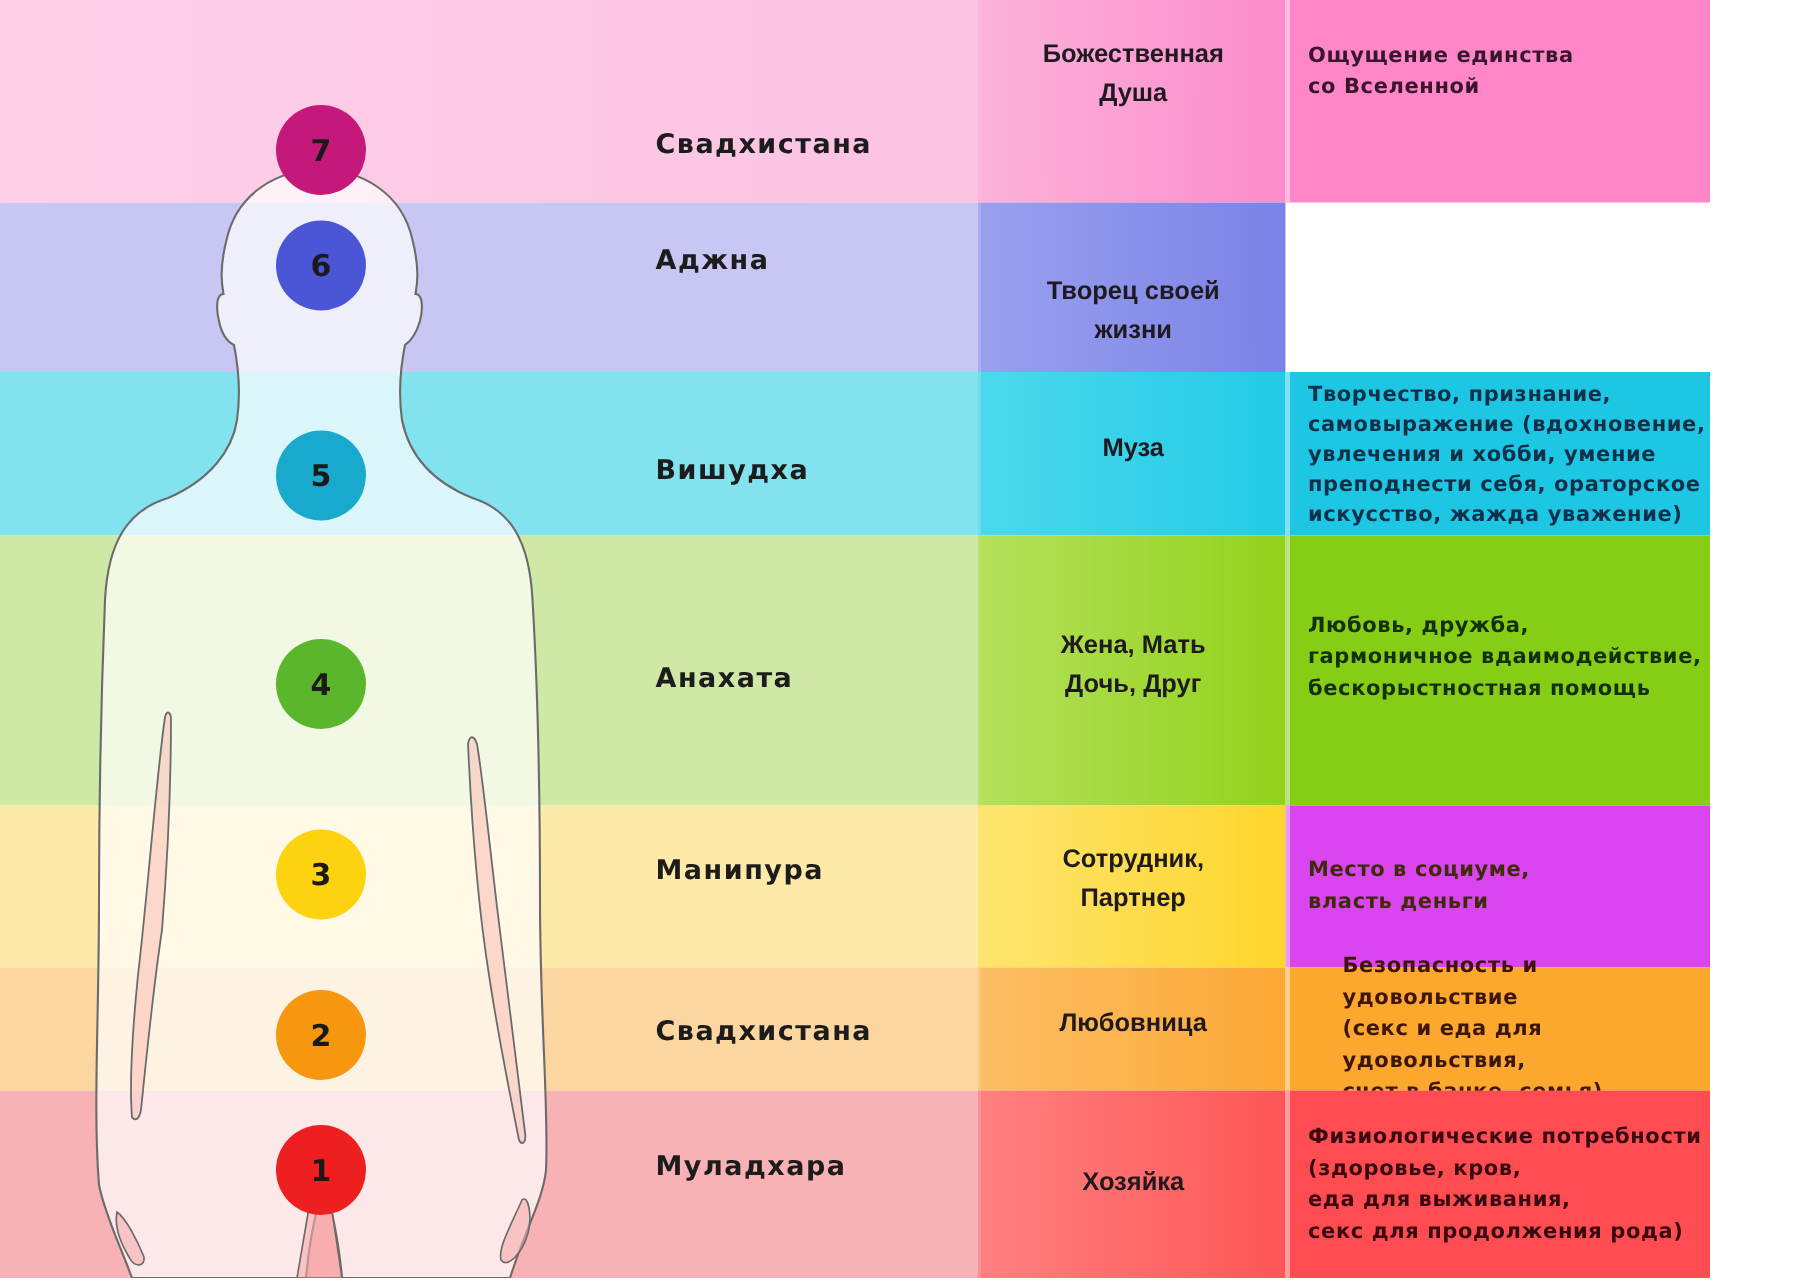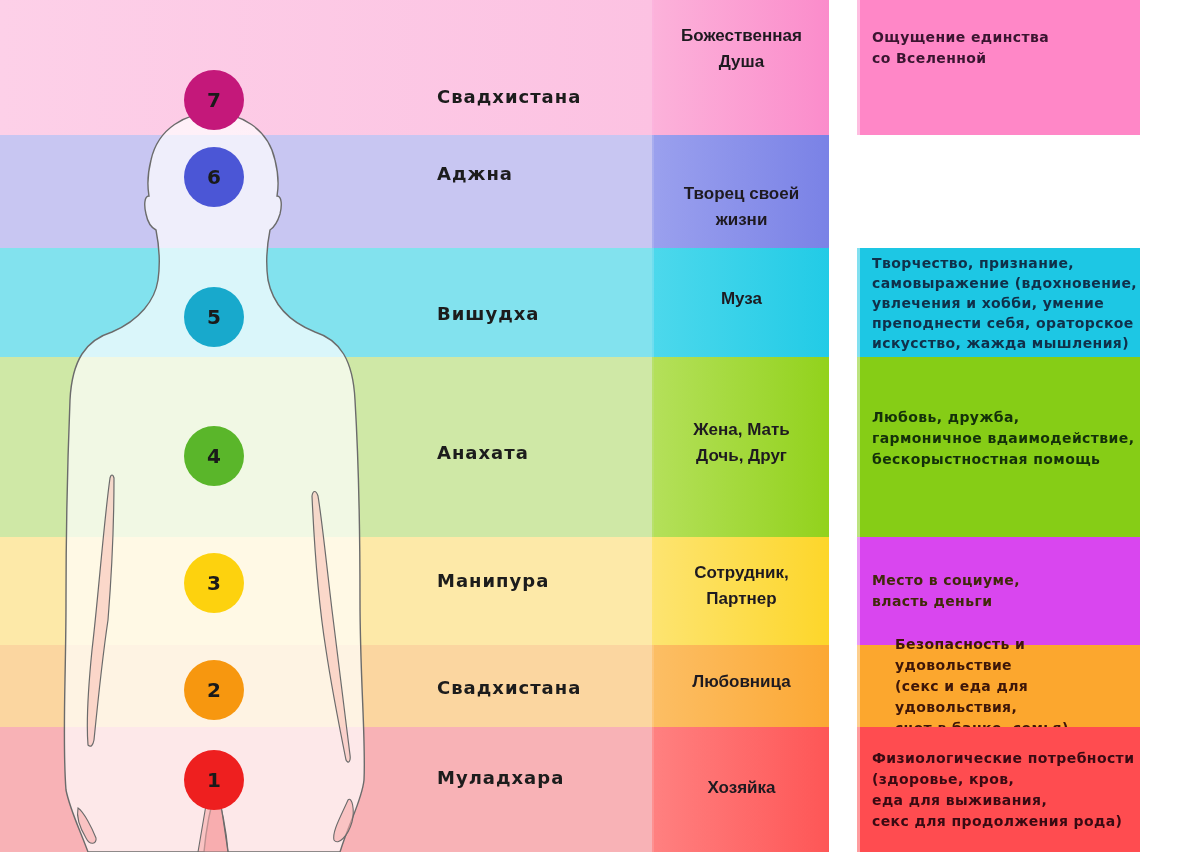--- a/index.html
+++ b/index.html
@@ -2,21 +2,21 @@
 <html><head>
 <meta charset="utf-8">
 <style>
   * { box-sizing: border-box; margin: 0; padding: 0; }
   html, body { width: 1200px; height: 856px; background: #ffffff; overflow: hidden; }
   body { font-family: "DejaVu Sans", sans-serif; position: relative; }
   .stage { position: absolute; left: 0; top: 0; width: 1200px; height: 852px; }
   .band { position: absolute; left: 0; width: 1200px; }
   .cell { position: absolute; top: 0; height: 100%; }
   .cell-left { left: 0; width: 652px; }
-  .cell-role { left: 652px; width: 177px; display: flex; align-items: center; justify-content: center; text-align: center;
+  .cell-role { left: 652px; width: 205px; display: flex; align-items: center; justify-content: center; text-align: center;
     border-left: 2px solid rgba(255,255,255,0.35); }
   .cell-desc { left: 857px; width: 283px; display: flex; align-items: center; padding-left: 12px;
     border-left: 3px solid rgba(255,255,255,0.45); }
   .role-text { font-family: "Liberation Sans", sans-serif; font-weight: bold; font-size: 17px; line-height: 26px; color: #1e1a20; white-space: pre-line; margin-top: 30px; }
   .desc-text { font-family: "DejaVu Sans", sans-serif; font-weight: bold; font-size: 14px; line-height: 21px; color: #3a1530; white-space: pre-line; letter-spacing: 0.4px; }
   .chakra-name { position: absolute; left: 437px; font-family: "DejaVu Sans", sans-serif; font-weight: bold; font-size: 18px; color: #1c1c1c; letter-spacing: 1px; }
   .silhouette { position: absolute; left: 0; top: 0; width: 652px; height: 852px; pointer-events: none; }
   .chakra-dot { position: absolute; left: 184px; width: 60px; height: 60px; border-radius: 50%; display: flex; align-items: center; justify-content: center;
     font-family: "DejaVu Sans", sans-serif; font-weight: bold; font-size: 20px; color: #1a1a1a; }
 </style>
@@ -48,21 +48,21 @@
   <div class="band" style="top:248px;height:109px;">
     <div class="cell cell-left" style="background:#82e2ee;"></div>
     <div class="cell cell-role" style="background:linear-gradient(90deg,#4cd8ec,#22cbe6);">
       <span class="role-text" style="margin-top:-8px;">Муза</span>
     </div>
     <div class="cell cell-desc" style="background:#1dc7e4;">
       <span class="desc-text" style="color:#10304a;line-height:20px;">Творчество, признание,
 самовыражение (вдохновение,
 увлечения и хобби, умение
 преподнести себя, ораторское
-искусство, жажда мышления)</span>
+искусство, жажда уважение)</span>
     </div>
   </div>
 
   <div class="band" style="top:357px;height:180px;">
     <div class="cell cell-left" style="background:#cfe8a6;"></div>
     <div class="cell cell-role" style="background:linear-gradient(90deg,#b4e05a,#92d21c);">
       <span class="role-text" style="margin-top:-8px;">Жена, Мать
 Дочь, Друг</span>
     </div>
     <div class="cell cell-desc" style="background:#86cd16;">

